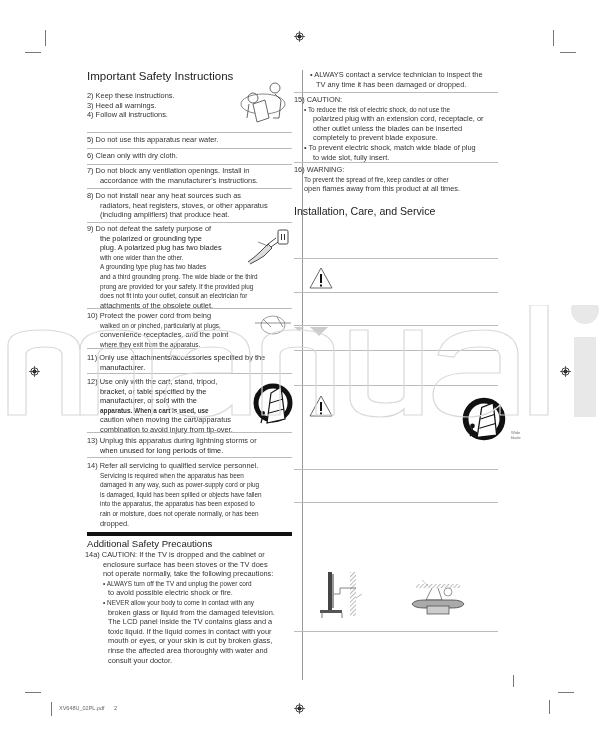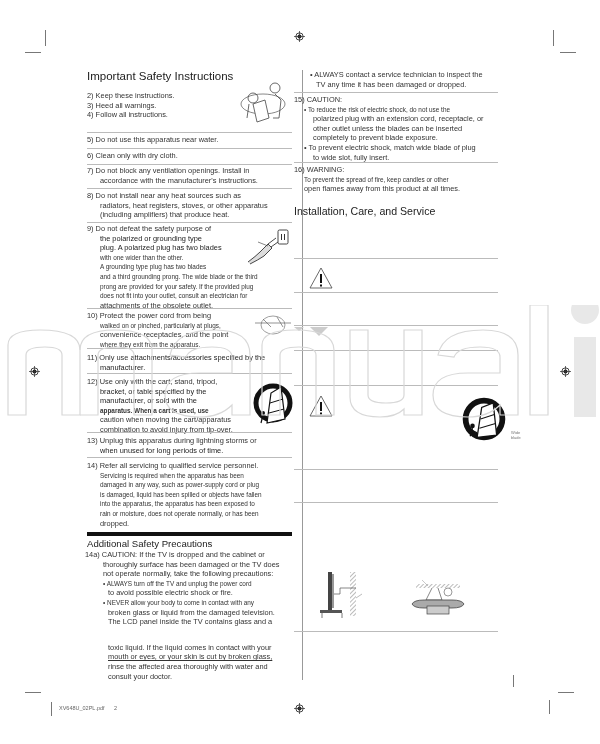--- a/index.html
+++ b/index.html
@@ -173,29 +173,29 @@
     <div class="sm ind">into the apparatus, the apparatus has been exposed to</div>
     <div class="sm ind">rain or moisture, does not operate normally, or has been</div>
     <div class="t ind">dropped.</div>
   </div>
 
   <div class="abs thick" style="top:532px; left:0; width:205px;"></div>
 
   <div class="abs" style="top:538px; left:0; font-size:9.6px; color:#222;">Additional Safety Precautions</div>
   <div class="block" style="top:550px; left:-2px;">
     <div class="t">14a) CAUTION: If the TV is dropped and the cabinet or</div>
-    <div class="t ind2">thoroughly surface has been damaged or the TV does</div>
+    <div class="t ind2">enclosure surface has been stoves or the TV does</div>
     <div class="t ind2">not operate normally, take the following precautions:</div>
     <div class="sm ind2">• ALWAYS turn off the TV and unplug the power cord</div>
     <div class="t ind2" style="padding-left:23px;">to avoid possible electric shock or fire.</div>
     <div class="sm ind2">• NEVER allow your body to come in contact with any</div>
     <div class="t ind2" style="padding-left:23px;">broken glass or liquid from the damaged television.</div>
     <div class="t ind2" style="padding-left:23px;">The LCD panel inside the TV contains glass and a</div>
-    <div class="t ind2" style="padding-left:23px;margin-top:16px;">toxic liquid. If the liquid comes in contact with your</div>
-    <div class="t ind2" style="padding-left:23px;text-decoration:underline;">mouth or eyes, or your skin is cut by broken glass,</div>
+    <div class="t ind2" style="padding-left:23px;">toxic liquid. If the liquid comes in contact with your</div>
+    <div class="t ind2" style="padding-left:23px;">mouth or eyes, or your skin is cut by broken glass,</div>
     <div class="t ind2" style="padding-left:23px;">rinse the affected area thoroughly with water and</div>
     <div class="t ind2" style="padding-left:23px;">consult your doctor.</div>
   </div>
 </div>
 
 <div class="col" style="left:294px; top:0; width:210px; height:560px;">
   <div class="rblock" style="top:70px;">
     <div class="t" style="padding-left:16px;">• ALWAYS contact a service technician to inspect the</div>
     <div class="t" style="padding-left:22px;">TV any time it has been damaged or dropped.</div>
   </div>

